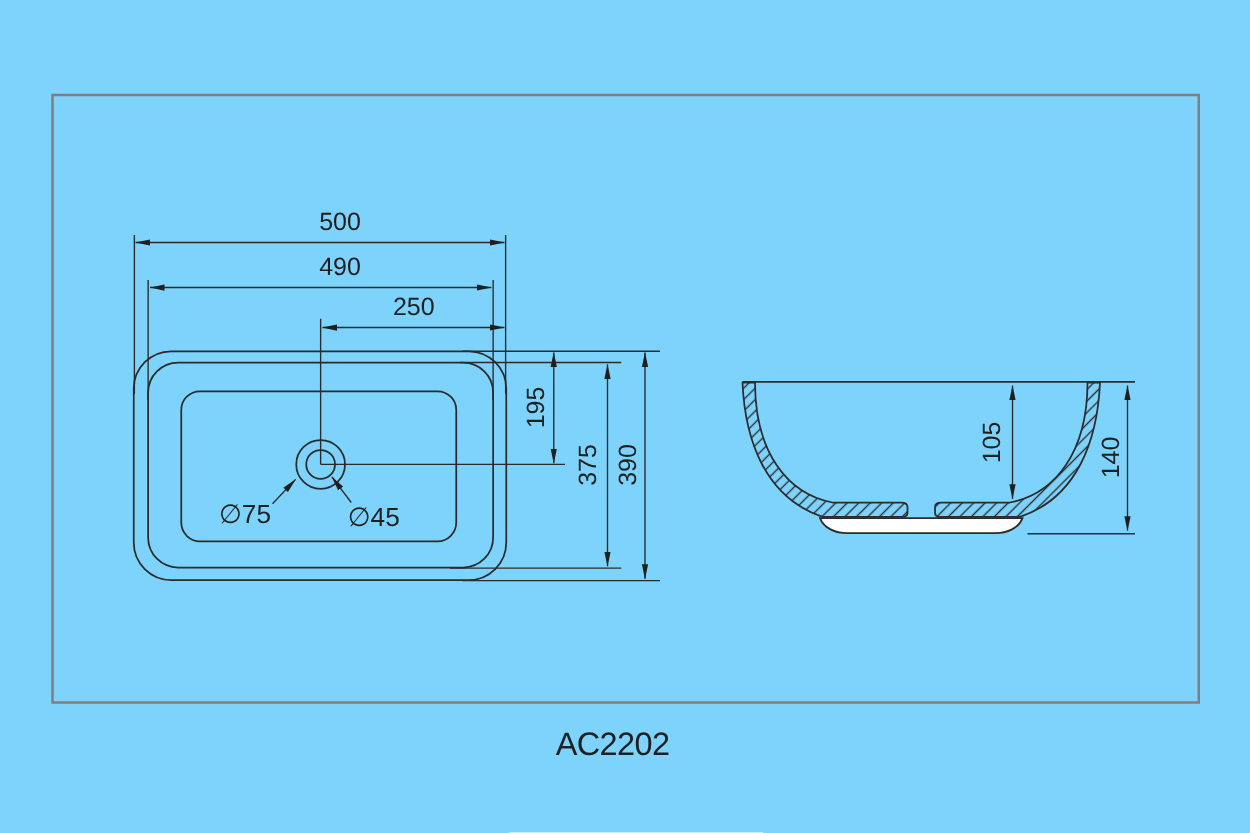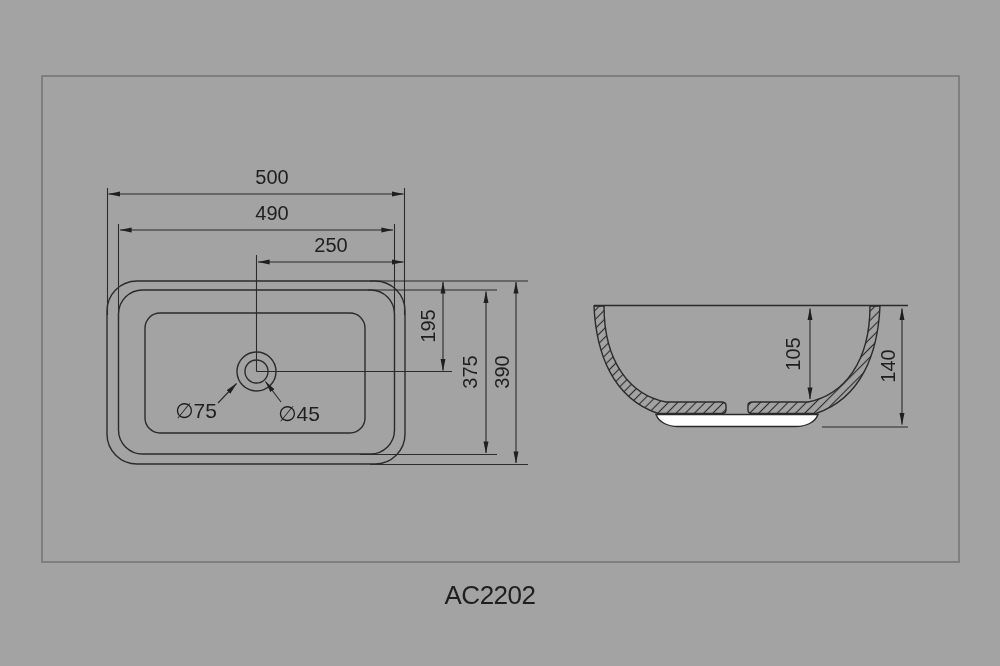--- a/index.html
+++ b/index.html
@@ -1,16 +1,16 @@
 <!DOCTYPE html>
 <html><head>
 <meta charset="utf-8">
 <style>
   html,body{margin:0;padding:0;background:#ffffff;}
-  .page{position:relative;width:1000px;height:666px;background:#a3a3a3;overflow:hidden;
+  .page{position:relative;width:1000px;height:666px;background:#7dd3fc;overflow:hidden;
         font-family:"Liberation Sans","DejaVu Sans",sans-serif;}
   svg{position:absolute;left:0;top:0;}
   text{fill:#1f1f1f;}
   .dimtxt{font-size:20px;}
   .labtxt{font-size:21px;}
   .model{font-size:26px;letter-spacing:-0.5px;}
 </style>
 </head>
 <body>
 

